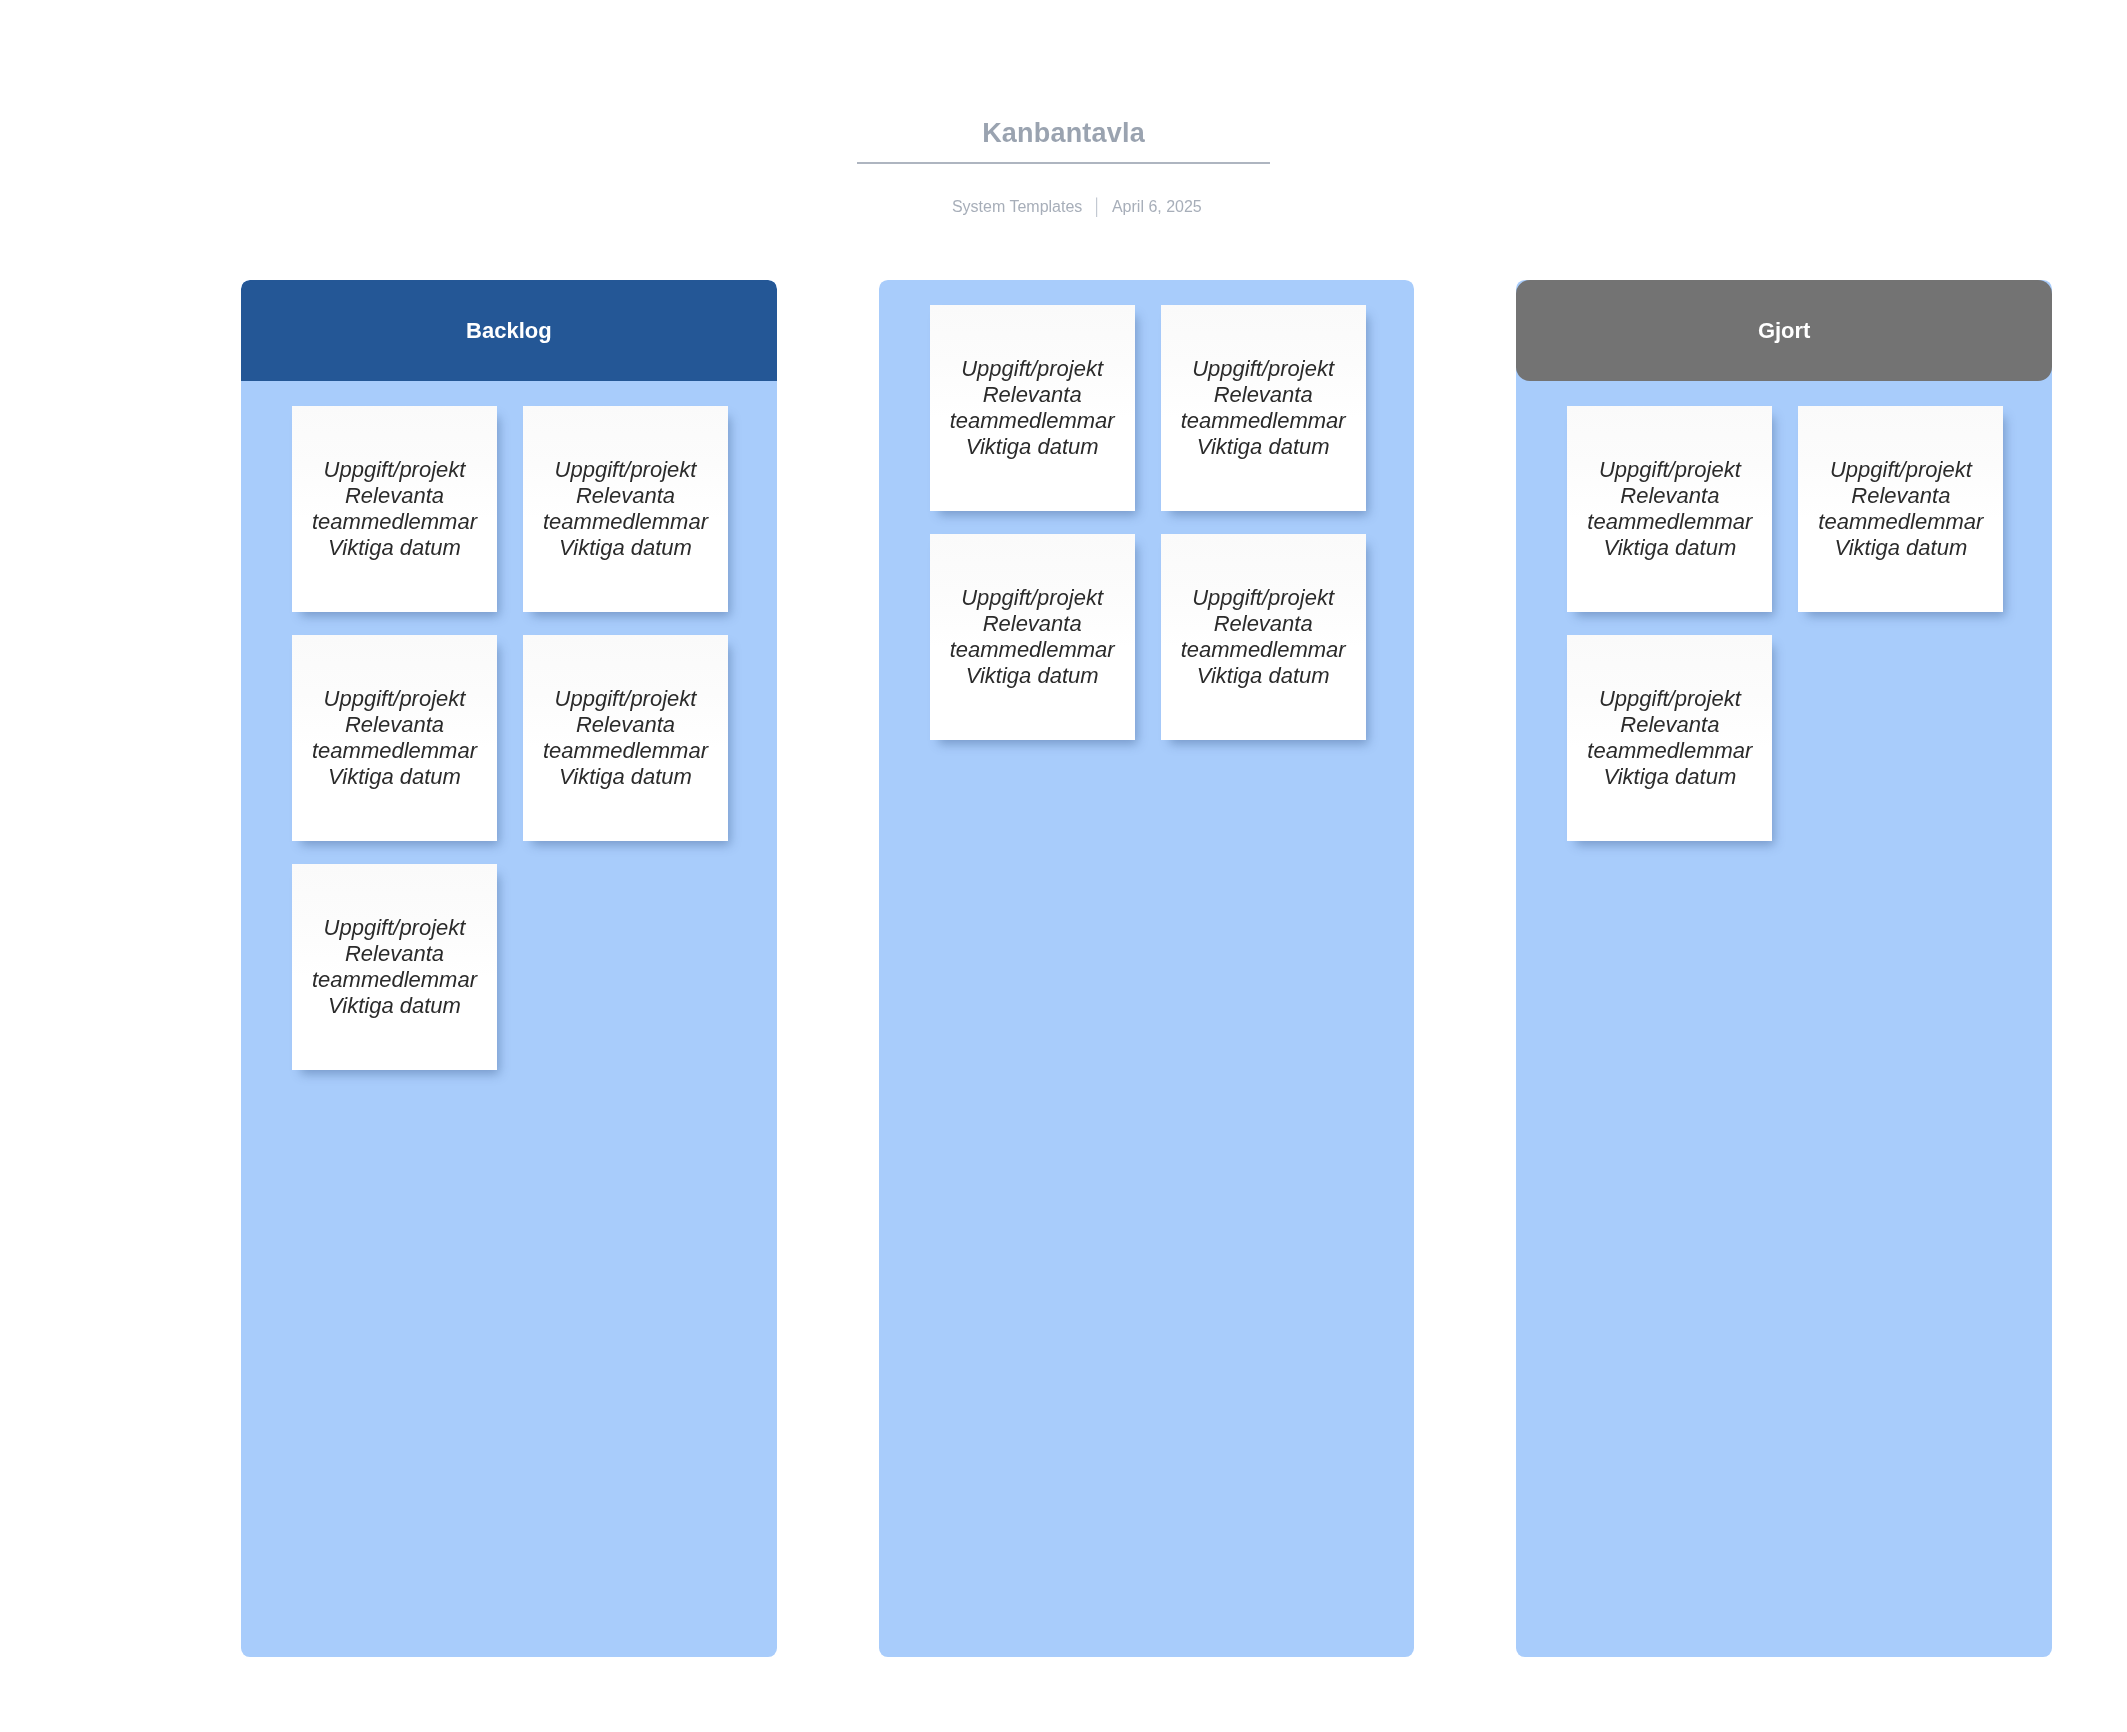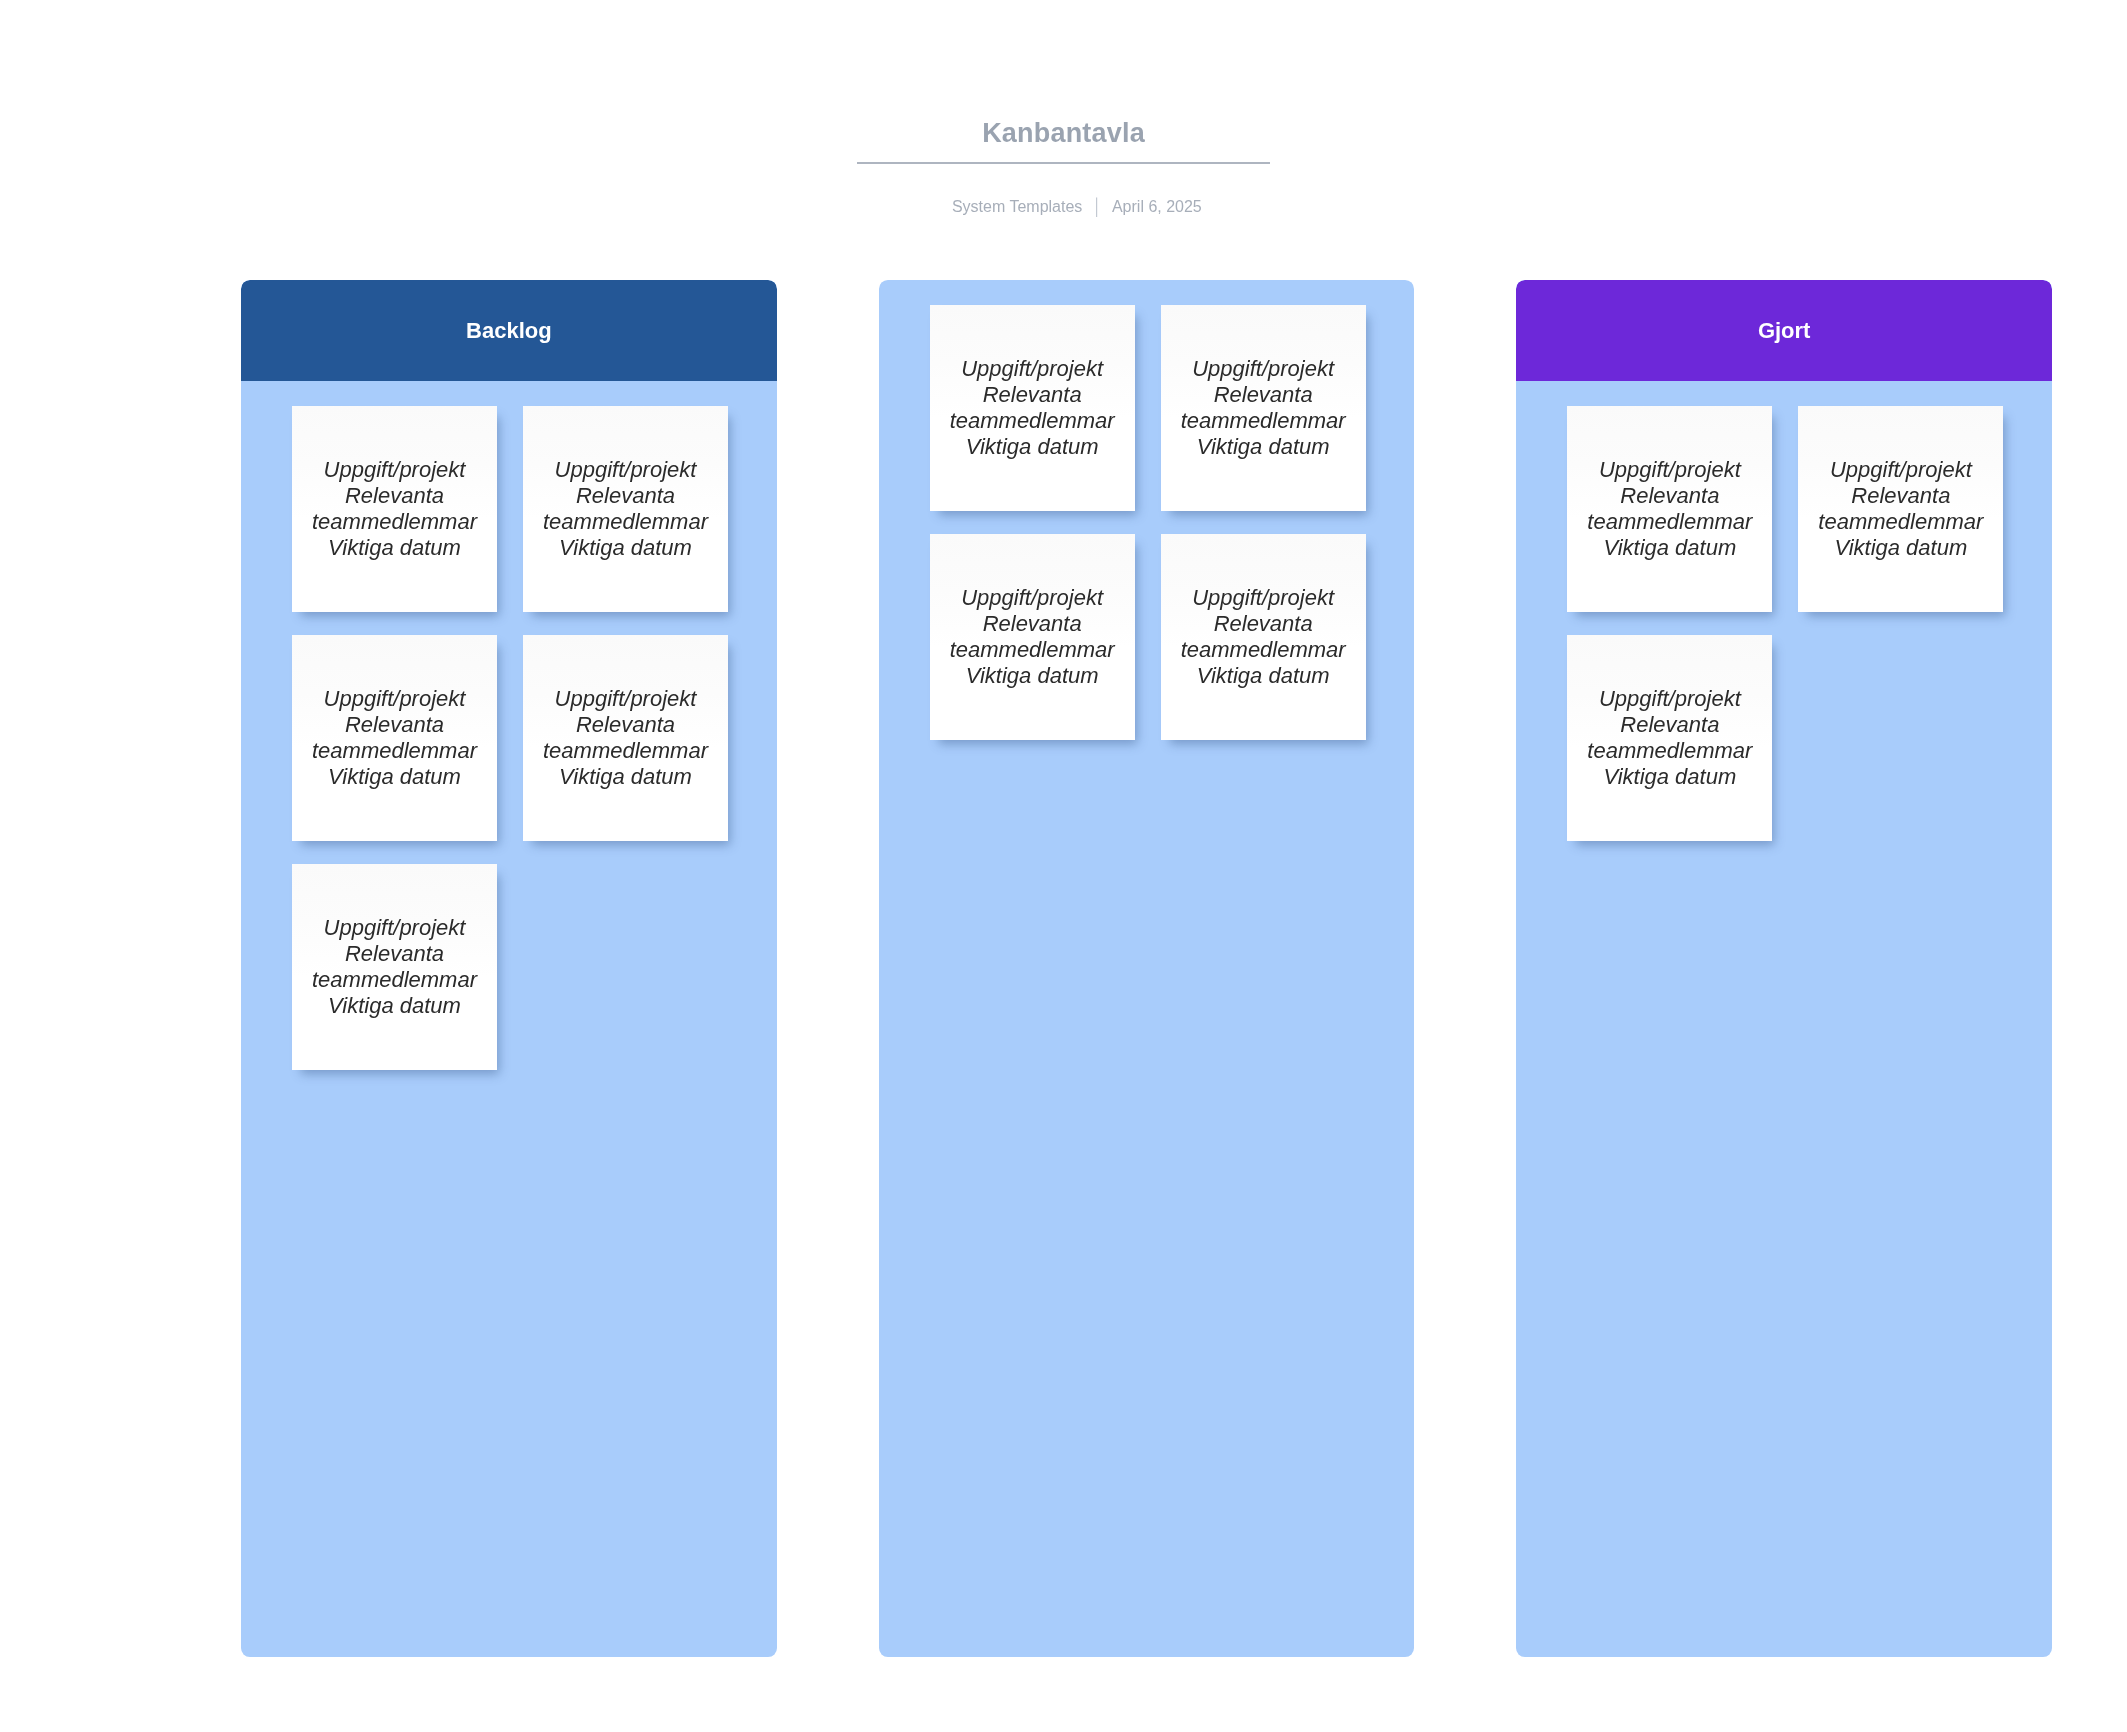--- a/index.html
+++ b/index.html
@@ -92,21 +92,21 @@
     font-size: 22px;
     font-weight: bold;
     line-height: 28px;
     border-radius: 8.9px 8.9px 0 0;
   }
 
   .column-header .hdr-inner { white-space: pre-line; }
 
   .col-backlog .column-header   { background: #245796; }
   .col-ongoing .column-header   { background: #3479ce; }
-  .col-done .column-header      { background: #6d28d9; }
+  .col-done .column-header      { background: #737373; border-radius: 14px; }
 
   .card-area {
     flex: 1 1 auto;
     padding: 25px 1px 0 51px;
     display: flex;
     flex-wrap: wrap;
     align-content: flex-start;
     gap: 23px 26px;
   }
 

